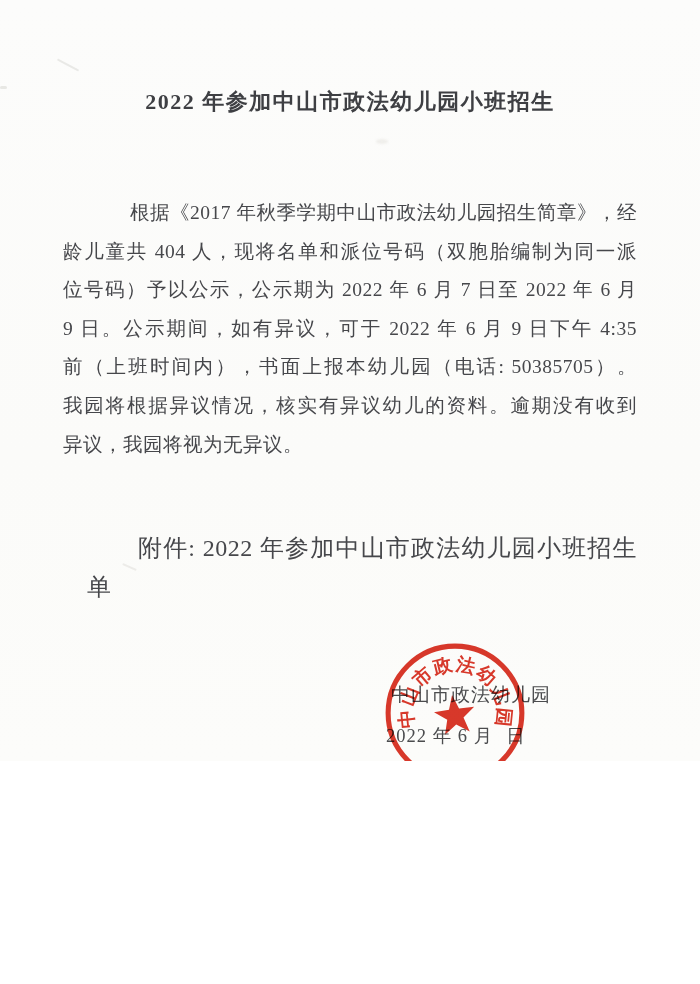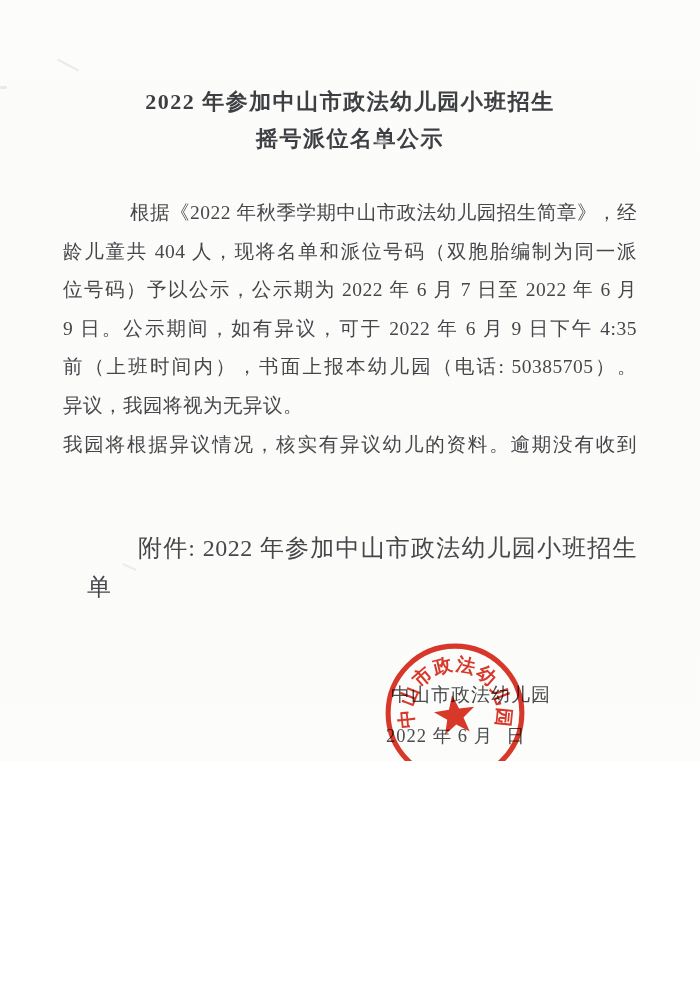--- a/index.html
+++ b/index.html
@@ -53,31 +53,30 @@
   .sm4{left:122px;top:566px;width:15px;height:2px;background:#dddcd8;opacity:.5;transform:rotate(24deg);border-radius:2px;}
   .sm5{left:30px;top:966px;width:3px;height:3px;background:#efc9c5;border-radius:50%;}
 </style>
 </head>
 <body>
 
 <div class="page">
 
   <div class="doc-title">
     <div>2022 年参加中山市政法幼儿园小班招生</div>
-    <div>摇号派位名单公示</div>
   </div>
 
   <div class="body-text">
-    <div class="bline just indent">根据《2022 年秋季学期中山市政法幼儿园招生简章》，经</div>
+    <div class="bline just indent">根据《2017 年秋季学期中山市政法幼儿园招生简章》，经</div>
     <div class="bline just">龄儿童共 404 人，现将名单和派位号码（双胞胎编制为同一派</div>
     <div class="bline just">位号码）予以公示，公示期为 2022 年 6 月 7 日至 2022 年 6 月</div>
     <div class="bline just">9 日。公示期间，如有异议，可于 2022 年 6 月 9 日下午 4:35</div>
     <div class="bline just">前（上班时间内），书面上报本幼儿园（电话: 50385705）。</div>
+    <div class="bline just">我园将根据异议情况，核实有异议幼儿的资料。逾期没有收到</div>
     <div class="bline">异议，我园将视为无异议。</div>
-    <div class="bline just">我园将根据异议情况，核实有异议幼儿的资料。逾期没有收到</div>
   </div>
 
   <div class="attach">
     <div class="attach-l1">附件: 2022 年参加中山市政法幼儿园小班招生摇号派位名</div>
     <div class="attach-l2">单</div>
   </div>
 
   <div class="sig-org">中山市政法幼儿园</div>
 
   <div class="sig-date">

